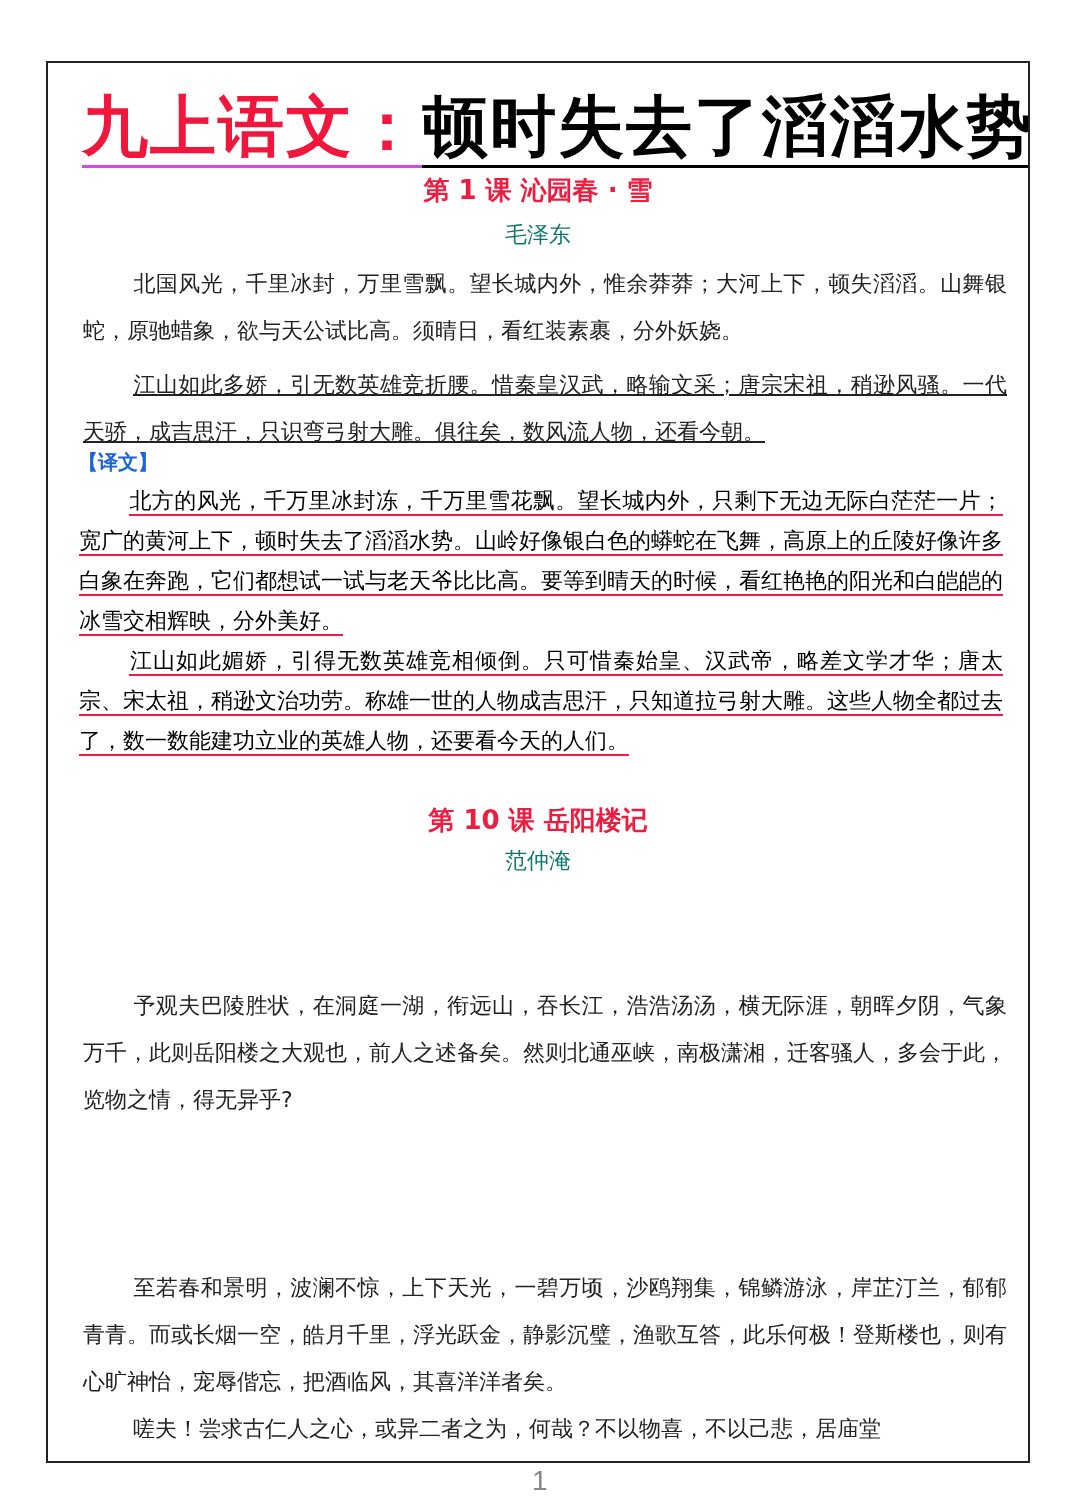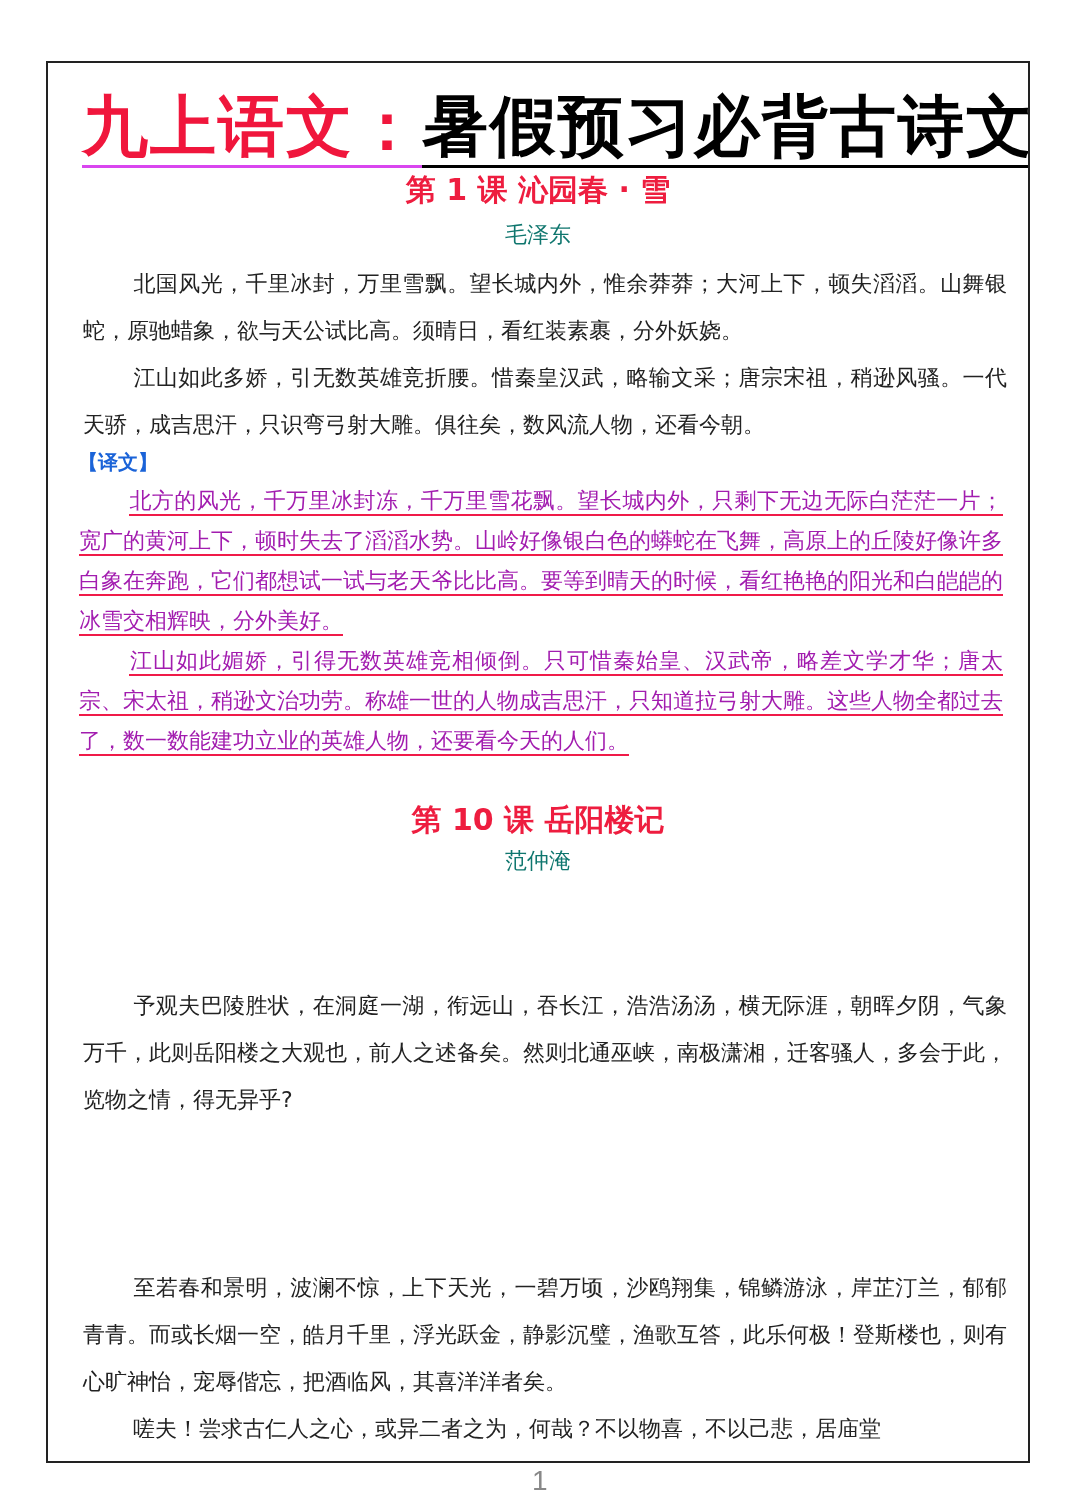--- a/index.html
+++ b/index.html
@@ -5,50 +5,50 @@
   html, body { margin: 0; padding: 0; background: #ffffff; }
   body { width: 1080px; height: 1496px; position: relative; overflow: hidden;
          font-family: "DejaVu Sans", "Liberation Sans", sans-serif; color: #1a1a1a; }
   .page { position: absolute; left: 46px; top: 61px; width: 984px; height: 1402px;
           border: 2px solid #222; box-sizing: border-box; overflow: hidden; }
   .title { position: absolute; left: 34px; top: 24px; height: 80px; white-space: nowrap;
            font-weight: bold; font-size: 66px; line-height: 80px; letter-spacing: 2px; }
   .title .red { color: #f0163c; border-bottom: 3px solid #d946ef; }
   .title .black { color: #000; border-bottom: 3px solid #000; }
   .lesson-title { position: absolute; left: 0; width: 100%; text-align: center;
-                  color: #ee1d3f; font-weight: bold; font-size: 30px; line-height: 34px; }
+                  color: #ee1d3f; font-weight: bold; font-size: 26px; line-height: 34px; }
   .author { position: absolute; left: 0; width: 100%; text-align: center;
             font-size: 22px; line-height: 30px; color: #0f766e; }
   .para { position: absolute; left: 31px; width: 924px; font-size: 22px; line-height: 47px;
           text-align: justify; color: #222; margin: 4px; }
   .para .indent { display: inline-block; width: 50px; }
   .label { position: absolute; left: 30px; color: #1a63d8; font-weight: bold;
            font-size: 20px; line-height: 30px; }
   .trans { position: absolute; left: 31px; width: 924px; font-size: 22px; line-height: 40px;
-           color: #a21caf; margin: 0; text-align: justify; }
+           color: #000000; margin: 0; text-align: justify; }
   .trans .u { text-decoration: underline; text-decoration-color: #f01a48;
               text-underline-offset: 6px; text-decoration-thickness: 2px; }
   .trans .indent { display: inline-block; width: 50px; }
   .page-number { position: absolute; left: 532px; top: 1466px; font-size: 28px; line-height: 30px;
                  color: #888; font-family: "Liberation Sans", sans-serif; }
 </style>
 </head>
 <body>
 
 <div class="page">
 
   <div class="title">
-    <span class="red">九上语文：</span><span class="black">暑假预习必背古诗文</span>
+    <span class="red">九上语文：</span><span class="black">顿时失去了滔滔水势</span>
   </div>
 
   <div class="lesson-title" style="top:110px;">第 1 课  沁园春 · 雪</div>
   <div class="author" style="top:157px;">毛泽东</div>
 
   <p class="para" style="top:193px;"><span class="indent"></span><span>北国风光，千里冰封，万里雪飘。望长城内外，惟余莽莽；大河上下，顿失滔滔。山舞银蛇，原驰蜡象，欲与天公试比高。须晴日，看红装素裹，分外妖娆。</span></p>
-  <p class="para" style="top:287px;"><span class="indent"></span><span>江山如此多娇，引无数英雄竞折腰。惜秦皇汉武，略输文采；唐宗宋祖，稍逊风骚。一代天骄，成吉思汗，只识弯弓射大雕。俱往矣，数风流人物，还看今朝。</span></p>
+  <p class="para" style="top:294px;text-decoration:underline;"><span class="indent"></span><span>江山如此多娇，引无数英雄竞折腰。惜秦皇汉武，略输文采；唐宗宋祖，稍逊风骚。一代天骄，成吉思汗，只识弯弓射大雕。俱往矣，数风流人物，还看今朝。</span></p>
 
   <div class="label" style="top:384px;">【译文】</div>
 
   <p class="trans" style="top:418px;"><span class="indent"></span><span class="u">北方的风光，千万里冰封冻，千万里雪花飘。望长城内外，只剩下无边无际白茫茫一片；宽广的黄河上下，顿时失去了滔滔水势。山岭好像银白色的蟒蛇在飞舞，高原上的丘陵好像许多白象在奔跑，它们都想试一试与老天爷比比高。要等到晴天的时候，看红艳艳的阳光和白皑皑的冰雪交相辉映，分外美好。</span></p>
   <p class="trans" style="top:578px;"><span class="indent"></span><span class="u">江山如此媚娇，引得无数英雄竞相倾倒。只可惜秦始皇、汉武帝，略差文学才华；唐太宗、宋太祖，稍逊文治功劳。称雄一世的人物成吉思汗，只知道拉弓射大雕。这些人物全都过去了，数一数能建功立业的英雄人物，还要看今天的人们。</span></p>
 
   <div class="lesson-title" style="top:740px;">第 10 课  岳阳楼记</div>
   <div class="author" style="top:783px;">范仲淹</div>
 
   <p class="para" style="top:915px;"><span class="indent"></span><span>予观夫巴陵胜状，在洞庭一湖，衔远山，吞长江，浩浩汤汤，横无际涯，朝晖夕阴，气象万千，此则岳阳楼之大观也，前人之述备矣。然则北通巫峡，南极潇湘，迁客骚人，多会于此，览物之情，得无异乎?</span></p>

